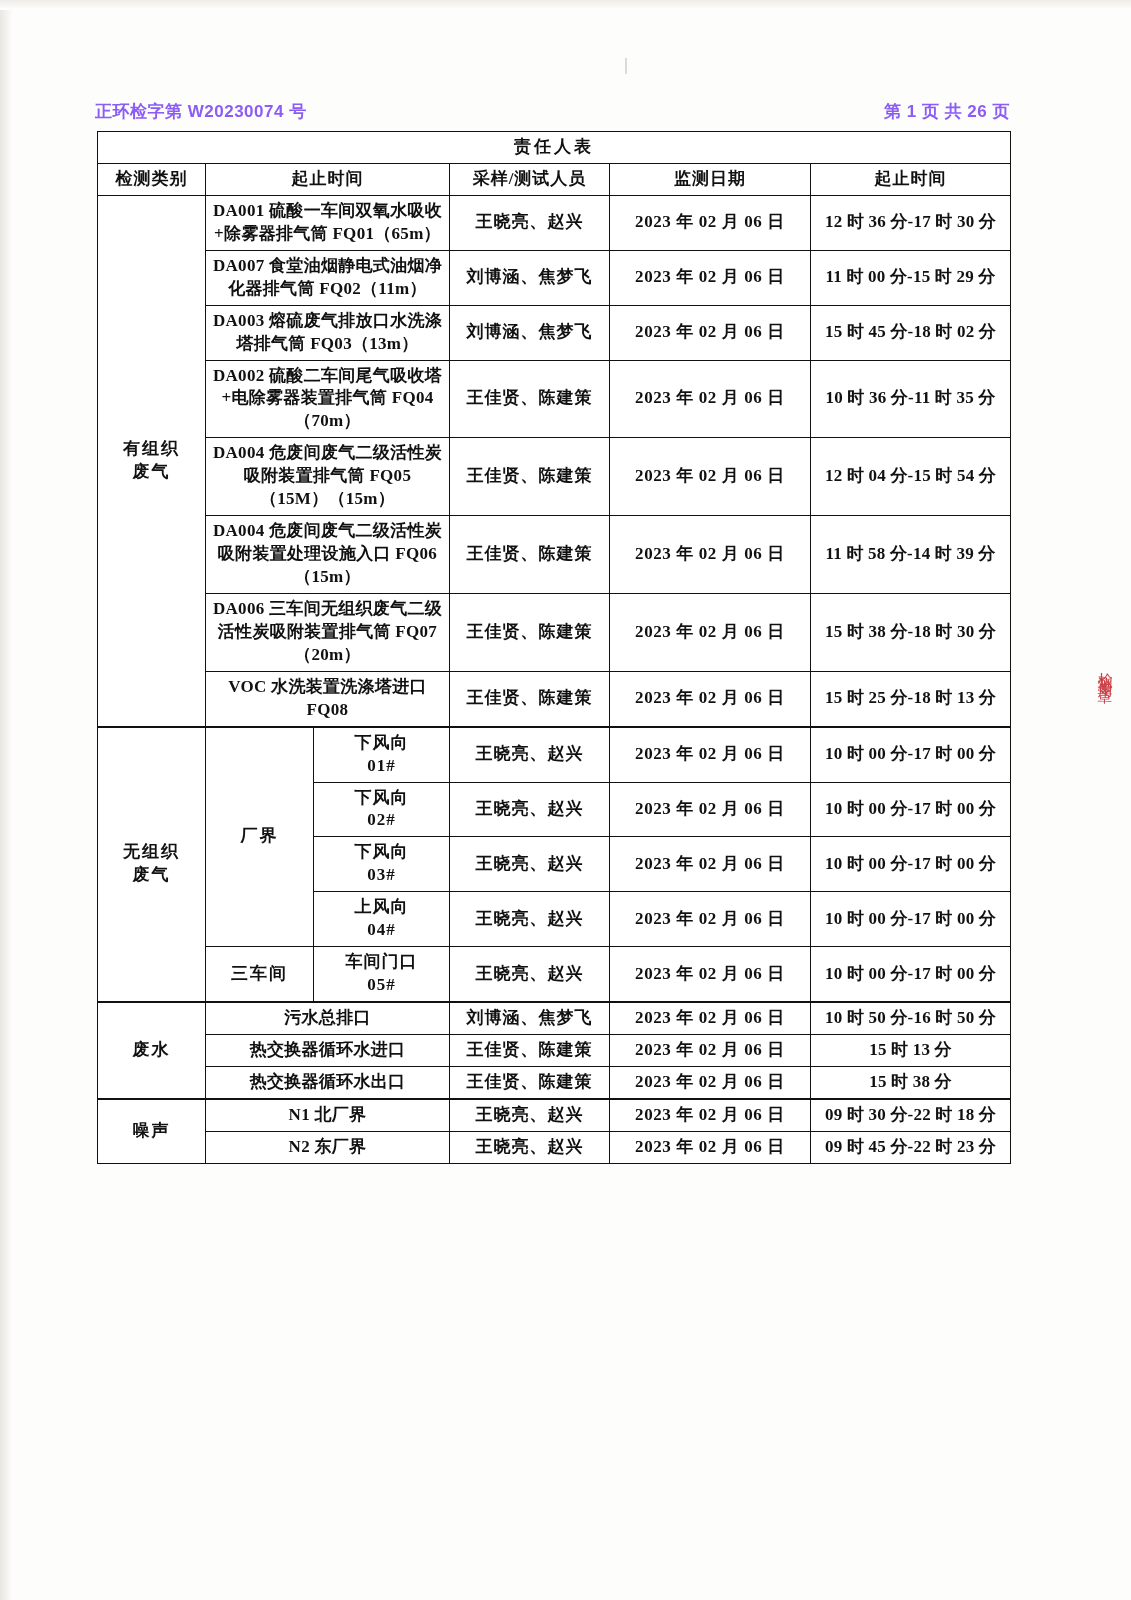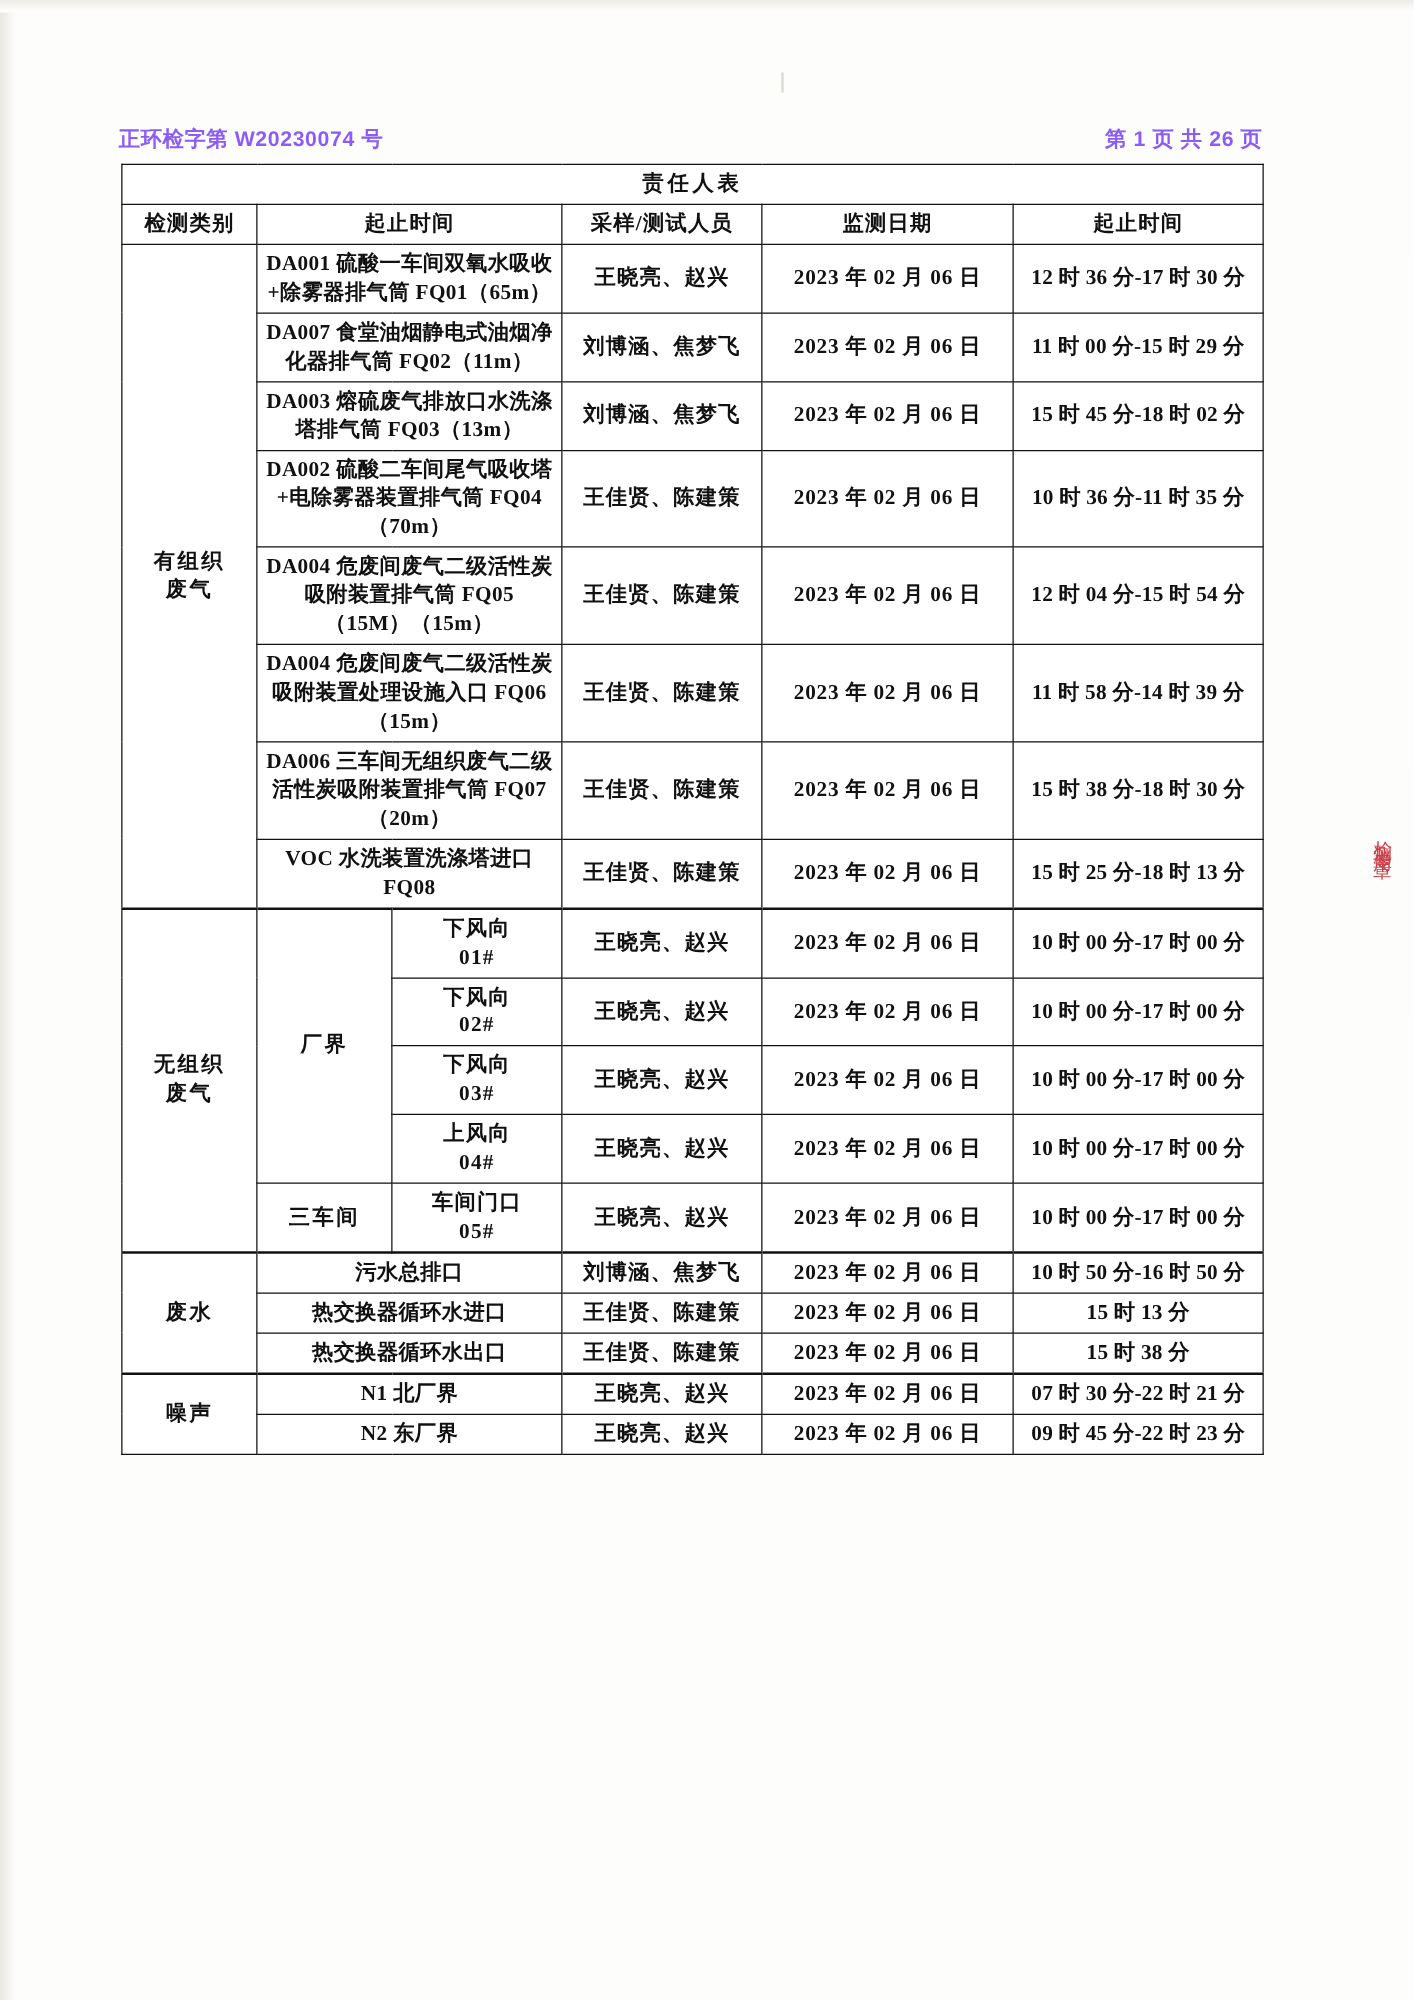--- a/index.html
+++ b/index.html
@@ -281,21 +281,21 @@
         <td class="person-cell">王佳贤、陈建策</td>
         <td class="date-cell">2023 年 02 月 06 日</td>
         <td class="time-cell">15 时 38 分</td>
       </tr>
 
       <tr class="thick-top">
         <td class="cat-cell thick-top" rowspan="2">噪声</td>
         <td class="point-cell thick-top" colspan="2">N1 北厂界</td>
         <td class="person-cell thick-top">王晓亮、赵兴</td>
         <td class="date-cell thick-top">2023 年 02 月 06 日</td>
-        <td class="time-cell thick-top">07 时 30 分-22 时 21 分</td>
+        <td class="time-cell thick-top">09 时 30 分-22 时 18 分</td>
       </tr>
       <tr>
         <td class="point-cell" colspan="2">N2 东厂界</td>
         <td class="person-cell">王晓亮、赵兴</td>
         <td class="date-cell">2023 年 02 月 06 日</td>
         <td class="time-cell">09 时 45 分-22 时 23 分</td>
       </tr>
     </tbody>
   </table>
 

